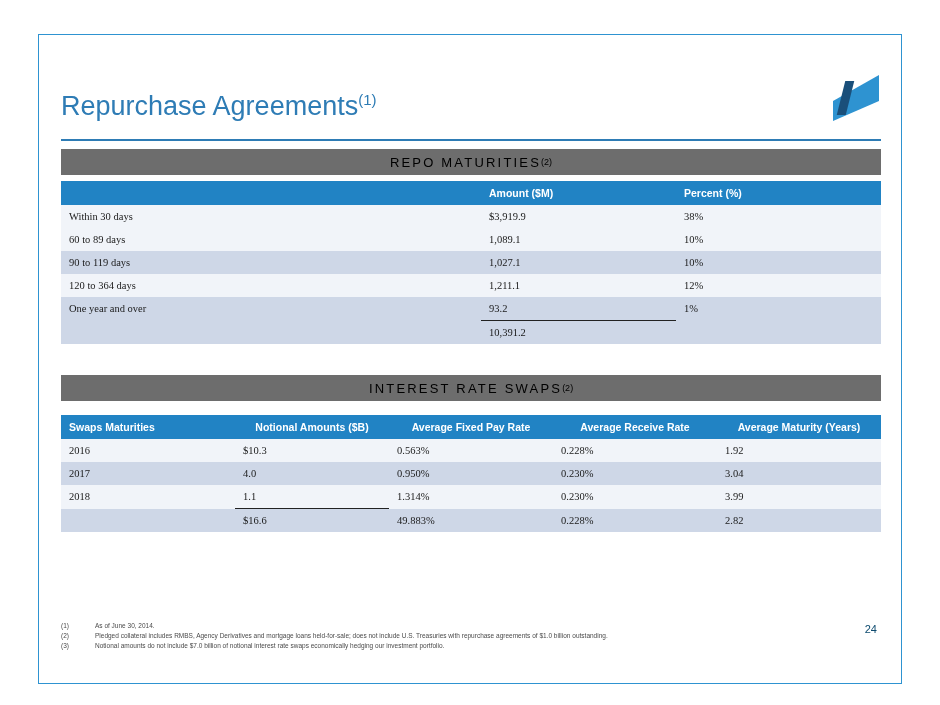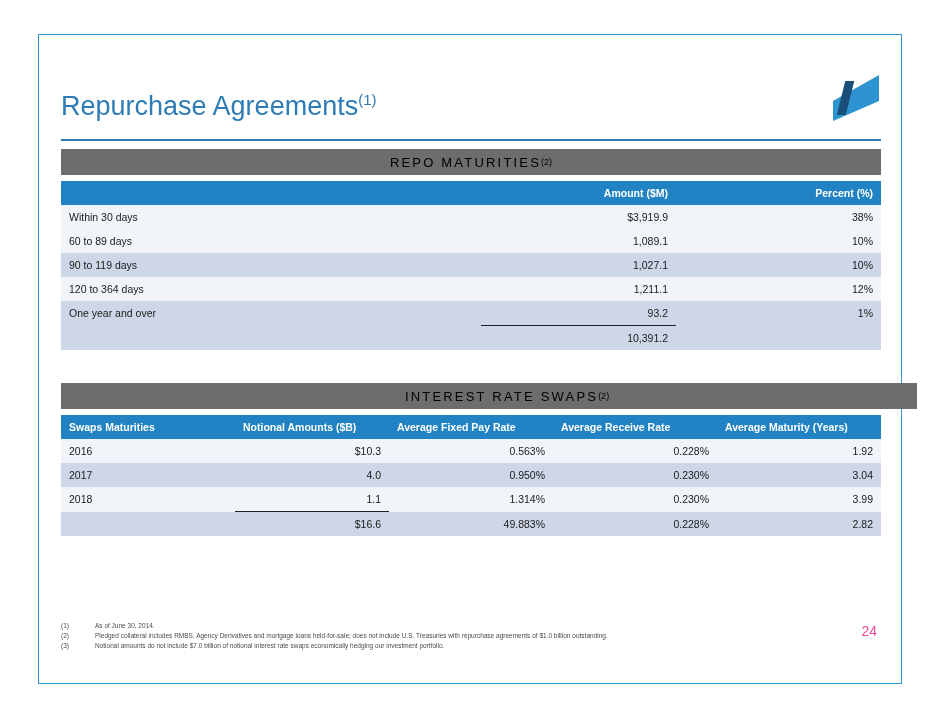--- a/index.html
+++ b/index.html
@@ -106,21 +106,21 @@
     align-items: center;
     justify-content: center;
   }
   .section-bar sup {
     font-size: 9px;
     letter-spacing: 0;
     vertical-align: super;
     line-height: 0;
   }
   #repo-bar { top: 96px; }
-  #swaps-bar { top: 330px; padding-left: 36px; }
+  #swaps-bar { top: 322px; }
 
   
   table {
     position: absolute;
     left: 0;
     border-collapse: collapse;
     width: 820px;
     font-size: 10.5px;
     color: #1a1a1a;
   }
@@ -133,27 +133,28 @@
     font-size: 10.5px;
     font-weight: bold;
     padding: 5px 8px;
     height: 14px;
     border: none;
   }
   td {
     padding: 6px 8px;
     height: 11px;
     border: none;
+    font-family: Liberation Serif, serif;
   }
   .r-light { background: #f1f4f9; }
   .r-dark  { background: #ced7e7; }
 
   .ta-l { text-align: left; }
-  .ta-r { text-align: right; }
-  .ta-c { text-align: left; }
+  .ta-r { text-align: left; }
+  .ta-c { text-align: center; }
 
   
   #repo-table col.c1 { width: 420px; }
   #repo-table col.c2 { width: 195px; }
   #repo-table col.c3 { width: 205px; }
 
   
   #swaps-table col.s1 { width: 174px; }
   #swaps-table col.s2 { width: 154px; }
   #swaps-table col.s3 { width: 164px; }
@@ -171,22 +172,22 @@
     font-size: 6.5px;
     color: #4a4a4a;
     line-height: 1.55;
   }
   .fn-row { display: flex; }
   .fn-num { width: 34px; flex: 0 0 34px; }
   .page-num {
     position: absolute;
     right: 4px;
     top: 570px;
-    font-size: 14px;
-    color: #ec4899;
+    font-size: 11px;
+    color: #0c4a6e;
   }
 </style>
 </head>
 <body>
 
 <div class="slide">
   <div class="inner">
 
     <div class="title"><span>Repurchase Agreements</span><sup>(1)</sup></div>
 

